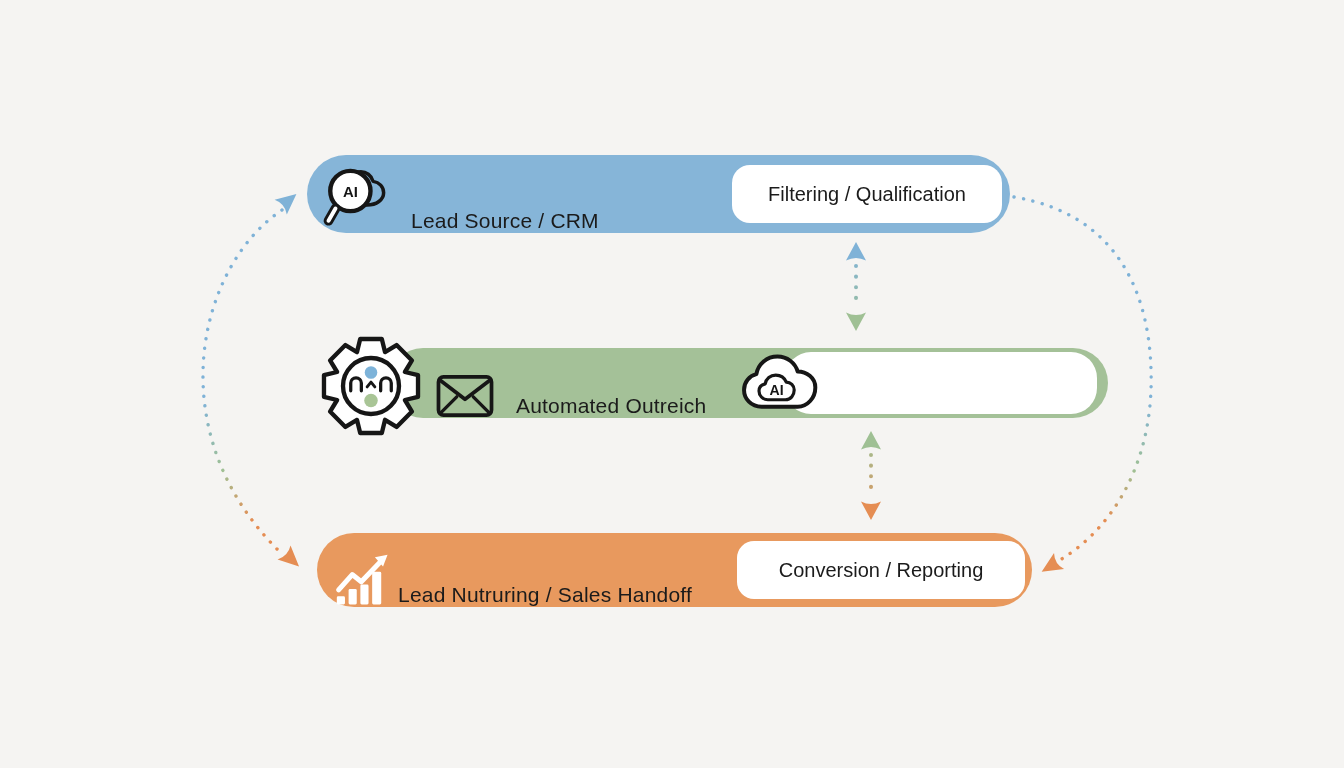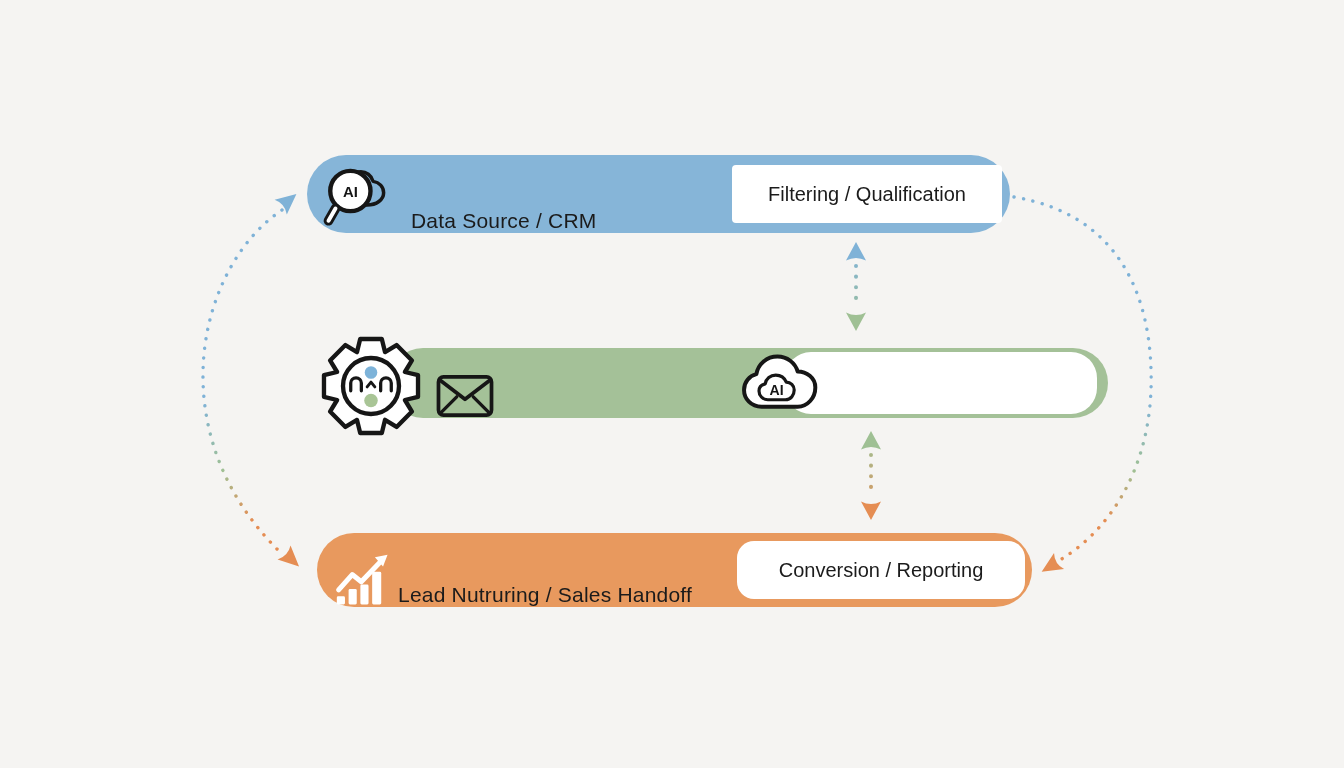--- a/index.html
+++ b/index.html
@@ -29,21 +29,21 @@
     font-size:21px;font-weight:500;letter-spacing:.2px;color:var(--text);white-space:nowrap;
   }
   .pill{
     position:absolute;background:#ffffff;display:flex;align-items:center;justify-content:center;
     font-size:20px;font-weight:500;color:var(--text);white-space:nowrap;
   }
   
   .bar-blue{left:307px;top:155px;width:703px;height:78px;background:var(--blue);border-radius:39px;}
   .bar-blue .node-icon{margin-left:16px;}
   .bar-blue .bar-label{margin-left:14px;}
-  .pill-blue{right:8px;top:10px;width:270px;height:58px;border-radius:4px;margin-left:28px;}
+  .pill-blue{right:8px;top:10px;width:270px;height:58px;border-radius:18px;margin-left:28px;}
   
   .bar-green{left:388px;top:348px;width:720px;height:70px;background:var(--green);border-radius:35px;}
   .gear-wrap{position:absolute;left:-73px;top:-18px;width:112px;height:112px;}
   .bar-green .envelope-wrap{margin-left:48px;display:flex;}
   .bar-green .bar-label{margin-left:22px;}
   .pill-green{right:11px;top:4px;width:312px;height:62px;border-radius:26px;padding-left:38px;box-sizing:border-box;}
   .cloud-wrap{position:absolute;left:-48px;top:-6px;width:88px;height:74px;}
   
   .bar-orange{left:317px;top:533px;width:715px;height:74px;background:var(--orange);border-radius:37px;}
   .bar-orange .node-icon{margin-left:18px;}
@@ -105,21 +105,21 @@
 
         <path d="M 50 48 C 61 48 69 42 69 34 C 69 27 64 22 57 21 C 55 14 49 10 43 10 C 36 10 31 14 29 20 L 29 48 Z" fill="var(--blue)" stroke="#161616" stroke-width="4" stroke-linejoin="round"></path>
 
         <circle cx="31" cy="32" r="23" fill="#ffffff" stroke="#161616" stroke-width="5"></circle>
         <text x="31" y="39" text-anchor="middle" font-size="17" font-weight="bold" fill="#161616" font-family="Liberation Sans, sans-serif">AI</text>
 
         <line x1="14" y1="52" x2="6" y2="66" stroke="#161616" stroke-width="11" stroke-linecap="round"></line>
         <line x1="14" y1="52" x2="6" y2="66" stroke="#ffffff" stroke-width="4.5" stroke-linecap="round"></line>
       </svg>
     </span>
-    <span class="bar-label">Data Source / CRM</span>
+    <span class="bar-label">Lead Source / CRM</span>
     <span class="pill pill-blue">
       <span>Filtering / Qualification</span>
     </span>
   </div>
 
   <div class="bar bar-green">
     <span class="gear-wrap">
       <svg width="112" height="112" viewBox="-58 -58 116 116">
         <path d="M48.7,-11.2 L48.7,11.2 L35.1,14.5 L42.4,26.5 L26.5,42.4 L14.5,35.1 L11.2,48.7 L-11.2,48.7 L-14.5,35.1 L-26.5,42.4 L-42.4,26.5 L-35.1,14.5 L-48.7,11.2 L-48.7,-11.2 L-35.1,-14.5 L-42.4,-26.5 L-26.5,-42.4 L-14.5,-35.1 L-11.2,-48.7 L11.2,-48.7 L14.5,-35.1 L26.5,-42.4 L42.4,-26.5 L35.1,-14.5 Z" fill="#ffffff" stroke="#161616" stroke-width="4.5" stroke-linejoin="round"></path>
         <circle cx="0" cy="0" r="29" fill="#ffffff" stroke="#161616" stroke-width="4.5"></circle>
@@ -130,20 +130,21 @@
         <path d="M -4 1 L 0 -4 L 4 1" fill="none" stroke="#161616" stroke-width="3" stroke-linecap="round" stroke-linejoin="round"></path>
       </svg>
     </span>
     <span class="envelope-wrap">
       <svg width="58" height="44" viewBox="0 0 70 52">
         <rect x="3" y="3" width="64" height="46" rx="6" fill="none" stroke="#161616" stroke-width="4.5"></rect>
         <path d="M 5 7 L 35 30 L 65 7" fill="none" stroke="#161616" stroke-width="4.5" stroke-linejoin="round" stroke-linecap="round"></path>
         <path d="M 6 46 L 25 27 M 64 46 L 45 27" fill="none" stroke="#161616" stroke-width="4" stroke-linecap="round"></path>
       </svg>
     </span>
+    <span class="bar-label">Automated Outreich</span>
     <span class="pill pill-green">
       <span class="cloud-wrap">
         <svg width="88" height="74" viewBox="0 0 100 82">
           <path d="M 28 68 C 16 68 8 59 8 49 C 8 40 14 33 22 31 C 24 19 34 11 46 11 C 57 11 66 18 69 28 C 79 28 89 35 89 46 C 89 58 80 68 69 68 Z" fill="#ffffff" stroke="#161616" stroke-width="4.5" stroke-linejoin="round"></path>
           <path d="M 35 60 C 29 60 25 55 25 50 C 25 46 28 43 32 42 C 33 36 38 32 44 32 C 50 32 54 35 56 40 C 61 40 65 44 65 49 C 65 55 61 60 55 60 Z" fill="none" stroke="#161616" stroke-width="3.6" stroke-linejoin="round"></path>
           <text x="45" y="55" text-anchor="middle" font-size="16" font-weight="bold" fill="#161616" font-family="Liberation Sans, sans-serif">AI</text>
         </svg>
       </span>
     </span>
   </div>

